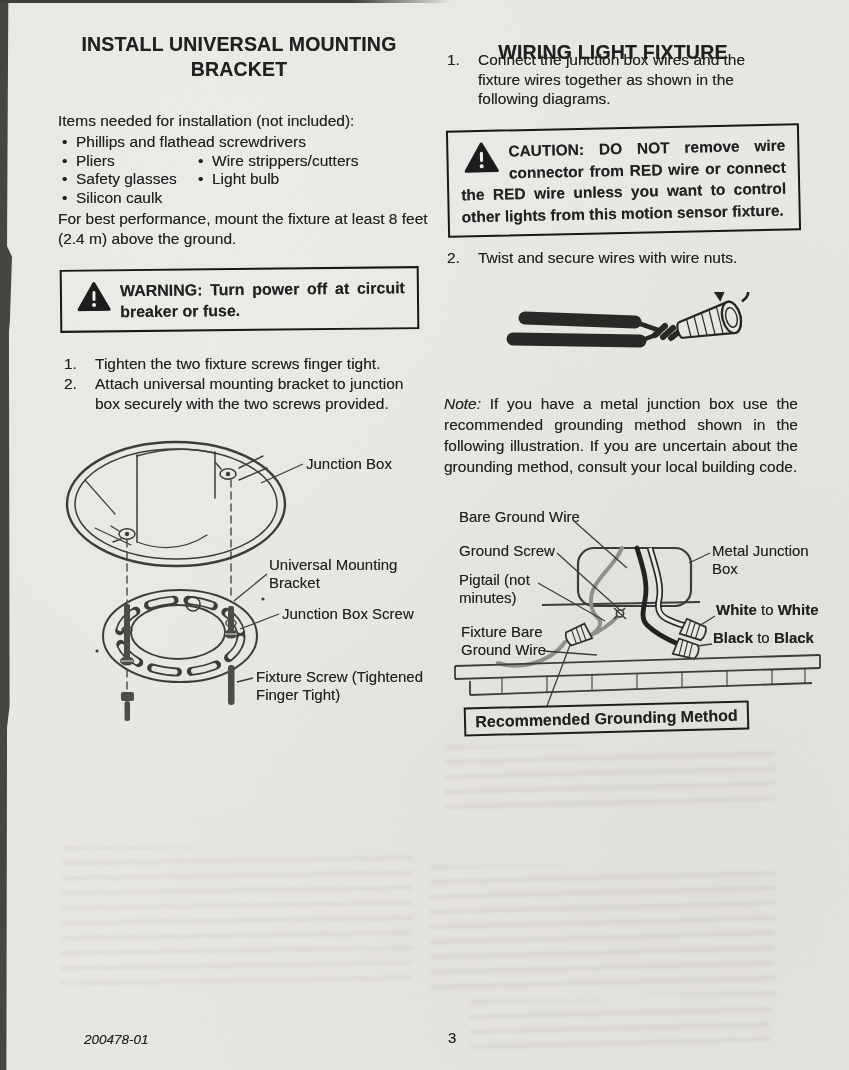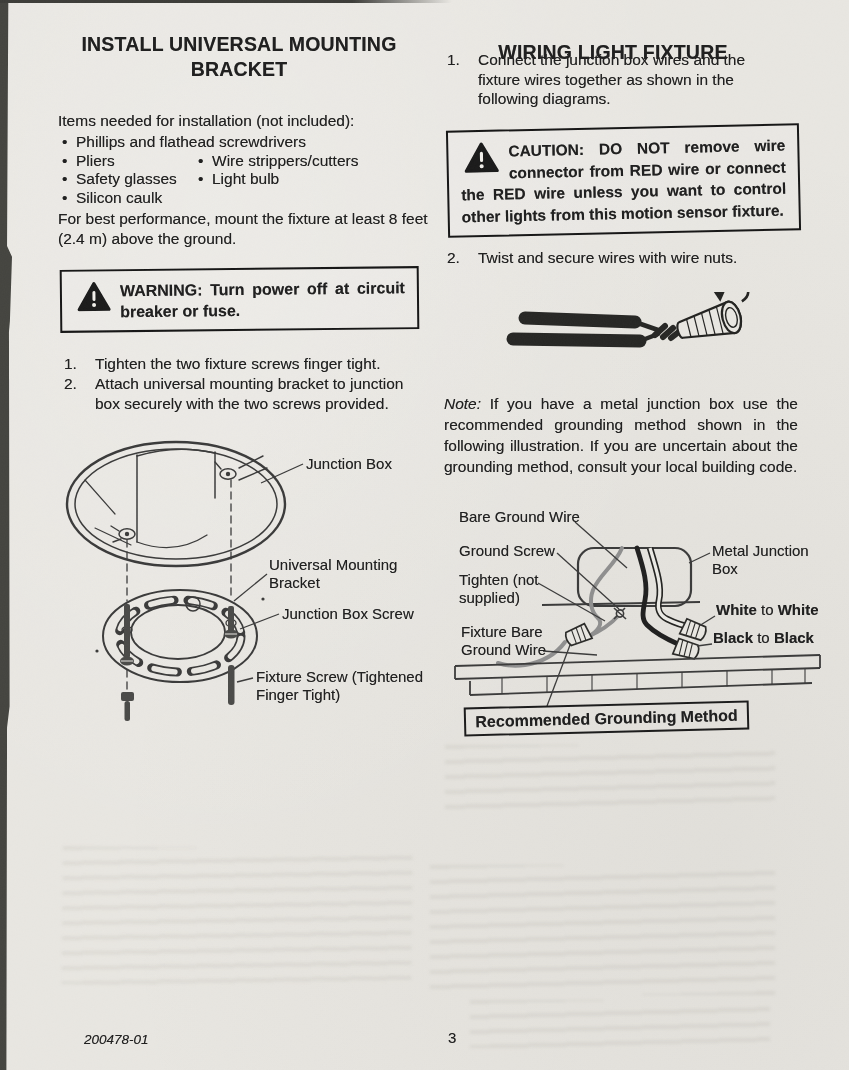--- a/index.html
+++ b/index.html
@@ -275,21 +275,21 @@
       <path d="M263,48 L242,58"></path>
       <path d="M268,111 L252,121"></path>
       <path d="M265,139 L250,141"></path>
       <path d="M96,146 L150,150"></path>
       <path d="M100,201 L123,140"></path>
     </g>
   </svg>
 
   <div class="dlabel" style="left:459px;top:508px;">Bare Ground Wire</div>
   <div class="dlabel" style="left:459px;top:542px;">Ground Screw</div>
-  <div class="dlabel" style="left:459px;top:571px;width:100px;">Tighten (not supplied)</div>
+  <div class="dlabel" style="left:459px;top:571px;width:100px;">Pigtail (not minutes)</div>
   <div class="dlabel" style="left:712px;top:542px;width:114px;">Metal Junction Box</div>
   <div class="dlabel" style="left:461px;top:623px;width:106px;">Fixture Bare Ground Wire</div>
   <div class="dlabel" style="left:716px;top:601px;"><b>White</b><span> to </span><b>White</b></div>
   <div class="dlabel" style="left:713px;top:629px;"><b>Black</b><span> to </span><b>Black</b></div>
   <div class="caption-box" style="left:464px;top:704px;width:285px;height:29px;">Recommended Grounding Method</div>
 
   <div class="footer-doc" style="left:84px;top:1032px;">200478-01</div>
   <div class="footer-page" style="left:448px;top:1029px;">3</div>
 
   <svg class="noise" width="849" height="1070">

